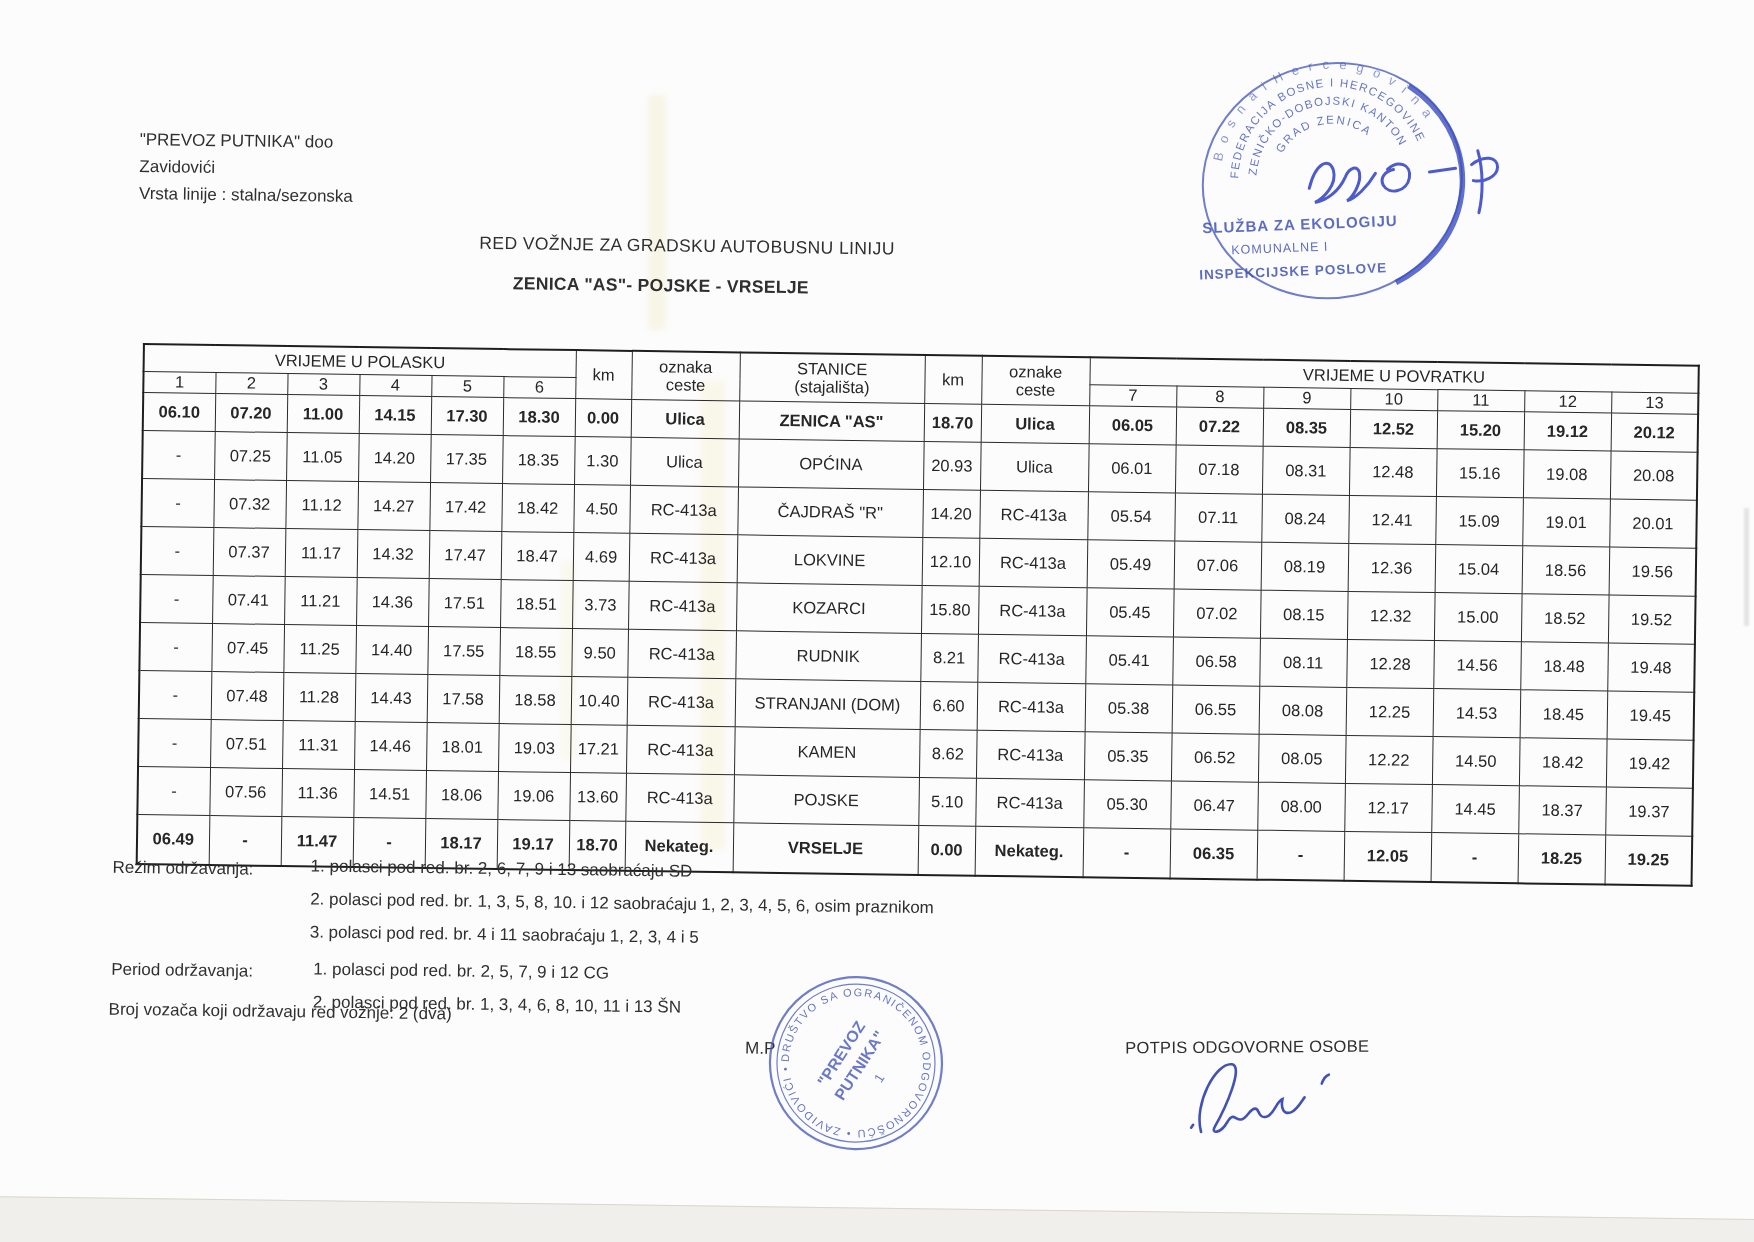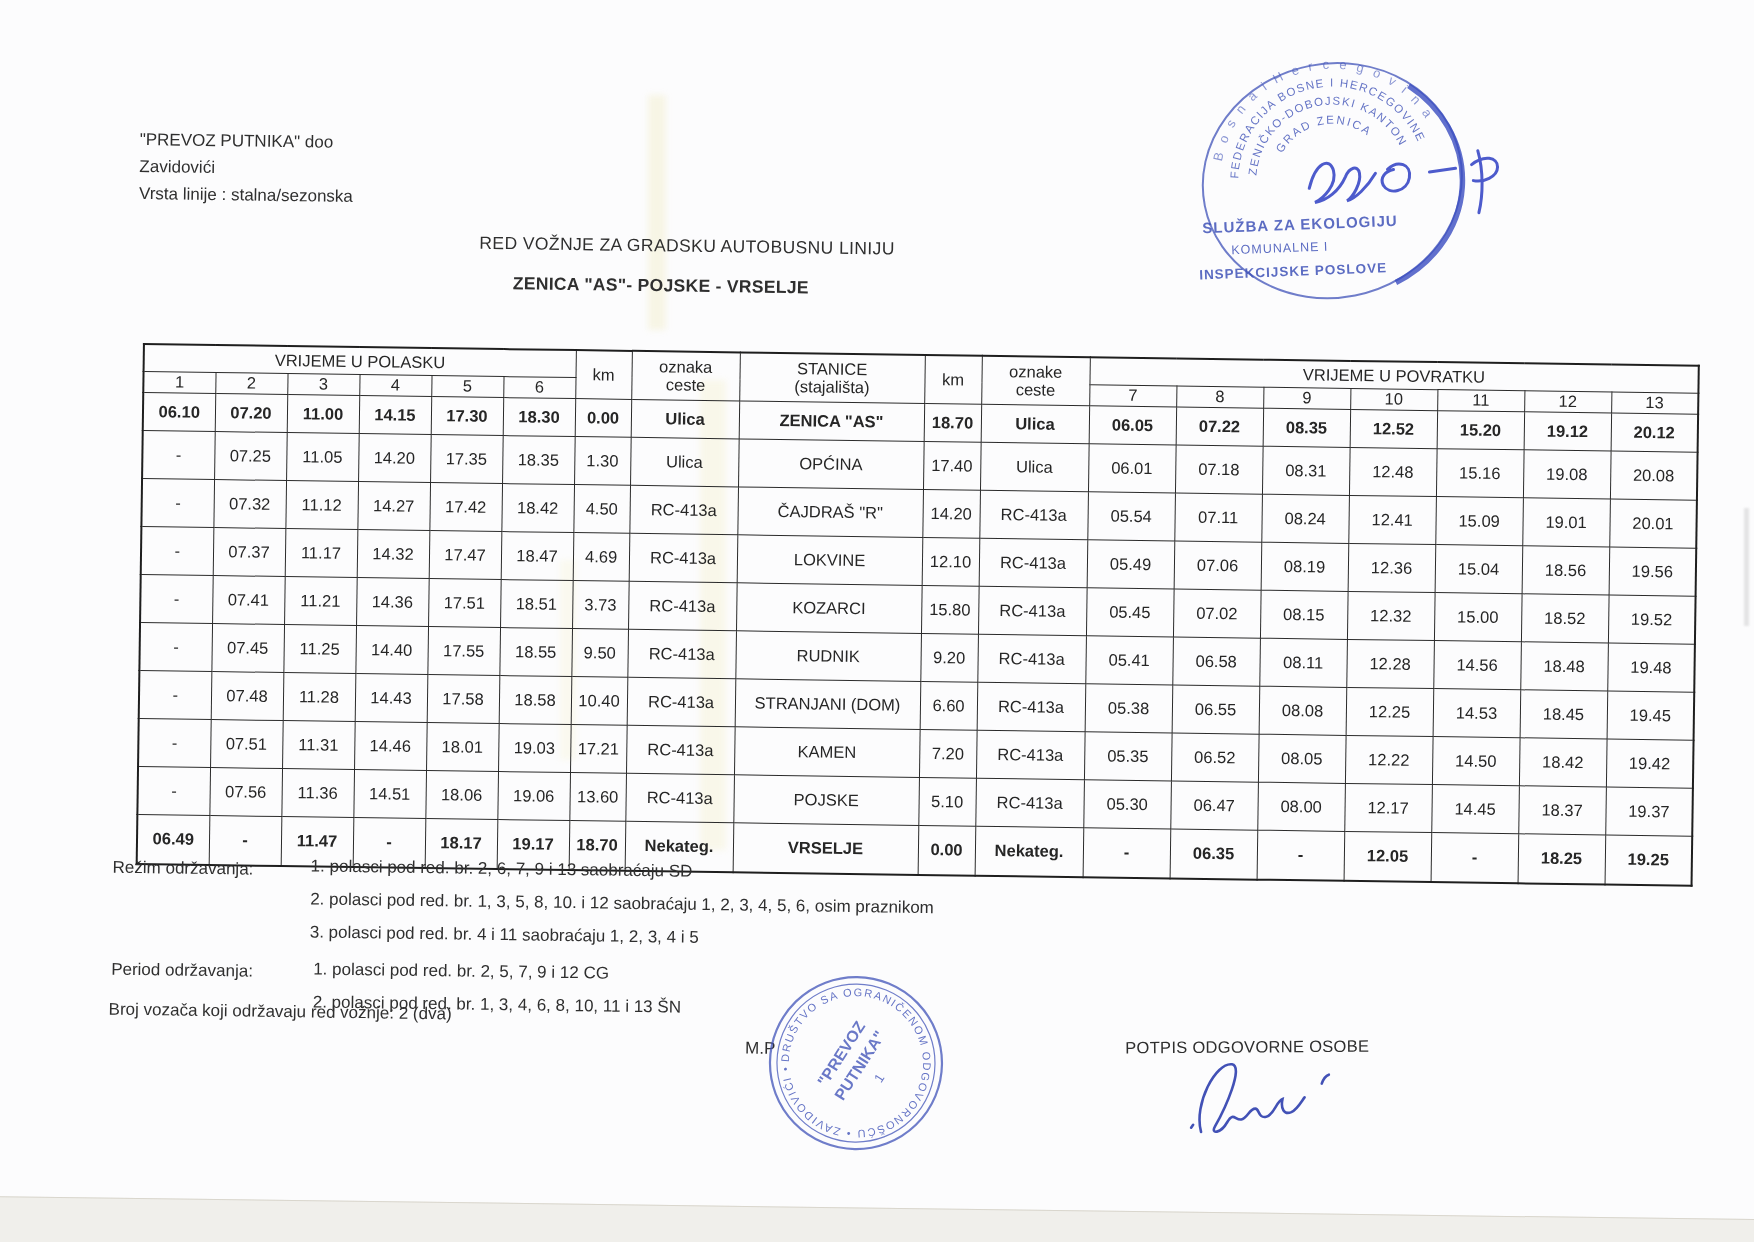--- a/index.html
+++ b/index.html
@@ -137,21 +137,21 @@
           <tr class="">
             <td>-</td>
             <td>07.25</td>
             <td>11.05</td>
             <td>14.20</td>
             <td>17.35</td>
             <td>18.35</td>
             <td class="km">1.30</td>
             <td class="road">Ulica</td>
             <td class="station">OPĆINA</td>
-            <td class="km">17.40</td>
+            <td class="km">20.93</td>
             <td class="road">Ulica</td>
             <td>06.01</td>
             <td>07.18</td>
             <td>08.31</td>
             <td>12.48</td>
             <td>15.16</td>
             <td>19.08</td>
             <td>20.08</td>
           </tr>
           <tr class="">
@@ -217,21 +217,21 @@
           <tr class="">
             <td>-</td>
             <td>07.45</td>
             <td>11.25</td>
             <td>14.40</td>
             <td>17.55</td>
             <td>18.55</td>
             <td class="km">9.50</td>
             <td class="road">RC-413a</td>
             <td class="station">RUDNIK</td>
-            <td class="km">9.20</td>
+            <td class="km">8.21</td>
             <td class="road">RC-413a</td>
             <td>05.41</td>
             <td>06.58</td>
             <td>08.11</td>
             <td>12.28</td>
             <td>14.56</td>
             <td>18.48</td>
             <td>19.48</td>
           </tr>
           <tr class="">
@@ -257,21 +257,21 @@
           <tr class="">
             <td>-</td>
             <td>07.51</td>
             <td>11.31</td>
             <td>14.46</td>
             <td>18.01</td>
             <td>19.03</td>
             <td class="km">17.21</td>
             <td class="road">RC-413a</td>
             <td class="station">KAMEN</td>
-            <td class="km">7.20</td>
+            <td class="km">8.62</td>
             <td class="road">RC-413a</td>
             <td>05.35</td>
             <td>06.52</td>
             <td>08.05</td>
             <td>12.22</td>
             <td>14.50</td>
             <td>18.42</td>
             <td>19.42</td>
           </tr>
           <tr class="">

